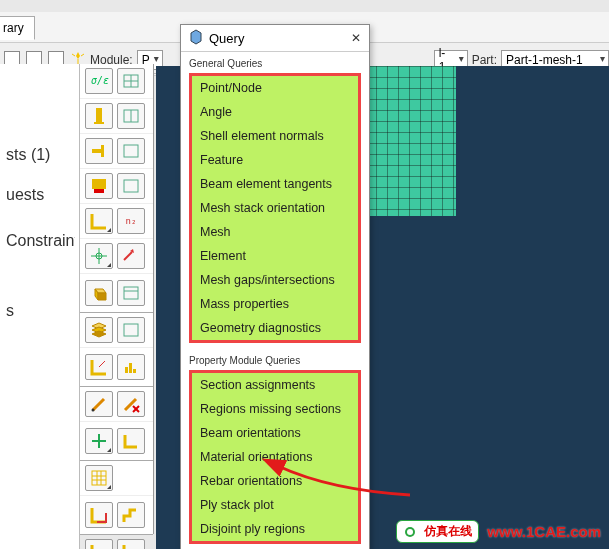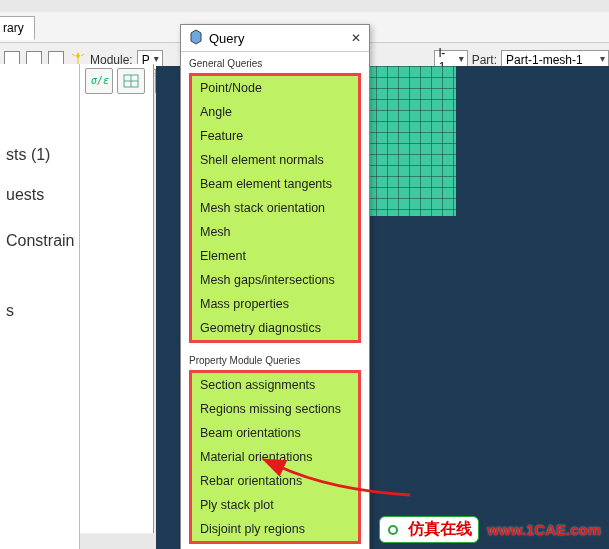--- a/index.html
+++ b/index.html
@@ -38,21 +38,21 @@
     position: absolute; top: 64px; left: 0; width: 80px; bottom: 0;
     background: #fff; border-right:1px solid #bbb; padding: 60px 4px 4px 4px;
     font-size: 16px; color: #333;
   }
   .tree-panel .item { margin: 22px 0 0 2px; white-space: nowrap; overflow: hidden; }
 
   
   .toolbox {
     position: absolute; top: 64px; left: 80px; width: 74px; bottom: 15px;
     background: #fff; border-right:1px solid #999;
-    display:flex; flex-direction:row;
+    display:flex; flex-direction:column;
   }
   .tb-row { display:flex; gap:4px; padding: 4px 5px; border-bottom: 1px solid #eee; }
   .tb-row.sep { border-bottom: 1px solid #aaa; padding-top: 6px; padding-bottom:6px; }
   .tbtn {
     width: 28px; height: 26px; border:1px solid #9a9a9a; background:#f7f7f7;
     display:flex; align-items:center; justify-content:center;
     border-radius:2px; position:relative; font-family: monospace; font-size: 9px;
   }
   .tbtn svg { width: 20px; height:20px; }
   .tbtn .corner { position:absolute; right:1px; bottom:1px; width:0;height:0; border-left:4px solid transparent; border-bottom:4px solid #444; }
@@ -80,21 +80,21 @@
   .popup .group { padding: 6px 8px; }
   .popup .group-label { color:#333; font-size:10px; margin-bottom:4px; }
   .popup .list { border:3px solid #ef4444; background:#bef264; }
   .popup .list .li { padding: 5px 8px; font-size: 12.5px; color:#222; cursor:default; }
 
   
   .arrow-anno { position:absolute; pointer-events:none; }
 
   
   .wm { position:absolute; right:8px; bottom:6px; display:flex; align-items:center; gap:8px; }
-  .wm .bubble { background:#fff; border:1px solid #2aa640; border-radius:6px; padding:2px 6px; font-size:16px; color:#d00; font-weight:bold; }
+  .wm .bubble { background:#fff; border:1px solid #2aa640; border-radius:6px; padding:2px 6px; font-size:12px; color:#d00; font-weight:bold; }
   .wm .url { color:#e21b1b; font-weight:bold; font-size:15px; text-shadow: 0 0 2px rgba(255,255,255,.6); }
 </style>
 </head>
 <body>
 
 <div class="top-area">
   <div class="tab-like">rary</div>
   <div class="row2">
     <div class="file-icons">
       <div class="ficon"></div>
@@ -184,20 +184,31 @@
       </div>
     <div class="tbtn">
         <svg>
           <rect x="3" y="4" width="14" height="12" fill="none" stroke="#5a8"></rect>
         </svg>
       </div>
   </div>
   <div class="tb-row">
     <div class="tbtn">
         <svg>
+          <polyline points="3,3 3,17 17,17" fill="none" stroke="#e6b800" stroke-width="3"></polyline>
+        </svg>
+        <div class="corner"></div>
+      </div>
+    <div class="tbtn">
+        <span style="color:#c33">n₂</span>
+      </div>
+  </div>
+  <div class="tb-row">
+    <div class="tbtn">
+        <svg>
           <line x1="2" y1="10" x2="18" y2="10" stroke="#2a5"></line>
           <line x1="10" y1="2" x2="10" y2="18" stroke="#2a5"></line>
           <circle cx="10" cy="10" r="3" fill="none" stroke="#2a5"></circle>
         </svg>
         <div class="corner"></div>
       </div>
     <div class="tbtn">
         <svg>
           <line x1="3" y1="14" x2="11" y2="6" stroke="#d33" stroke-width="2"></line>
           <polygon points="11,6 9,5 12,3 13,7" fill="#d33"></polygon>
@@ -342,22 +353,22 @@
     <span>Query</span>
     <span class="sp"></span>
     <span class="closex">✕</span>
   </div>
 
   <div class="group">
     <div class="group-label">General Queries</div>
     <div class="list">
       <div class="li">Point/Node</div>
       <div class="li">Angle</div>
+      <div class="li">Shell element normals</div>
       <div class="li">Feature</div>
-      <div class="li">Shell element normals</div>
       <div class="li">Beam element tangents</div>
       <div class="li">Mesh stack orientation</div>
       <div class="li">Mesh</div>
       <div class="li">Element</div>
       <div class="li">Mesh gaps/intersections</div>
       <div class="li">Mass properties</div>
       <div class="li">Geometry diagnostics</div>
     </div>
   </div>
 

